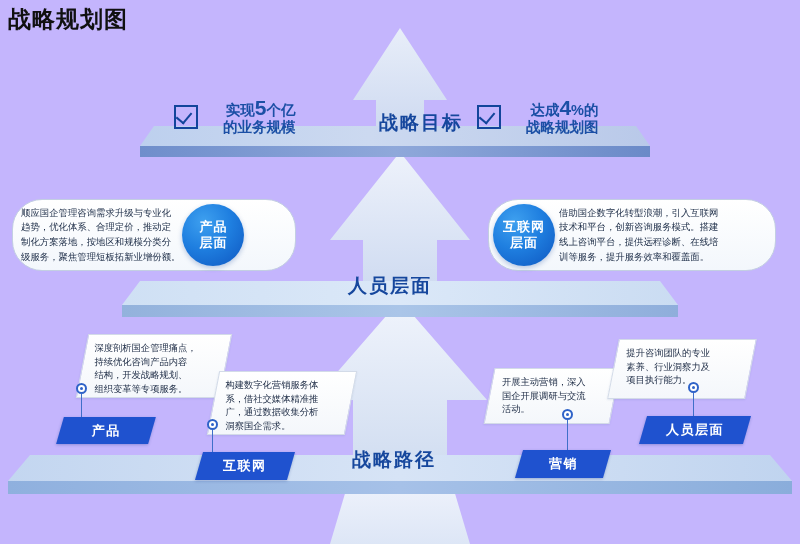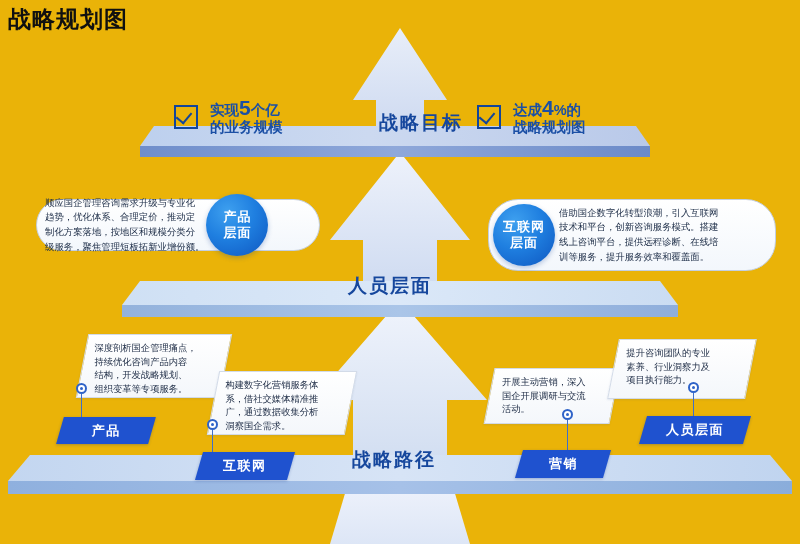--- a/index.html
+++ b/index.html
@@ -10,21 +10,21 @@
     width: 800px;
     height: 544px;
     background: #ffffff;
     font-family: "Liberation Sans", "DejaVu Sans", sans-serif;
     overflow: hidden;
   }
   #stage {
     position: relative;
     width: 800px;
     height: 544px;
-    background: #eab308;
+    background: #c4b5fd;
   }
   .abs { position: absolute; }
 
   
   #page-title {
     left: 8px;
     top: 4px;
     font-size: 23px;
     font-weight: bold;
     color: #101010;
@@ -51,22 +51,23 @@
     white-space: nowrap;
   }
   #goal-title { left: 355px; top: 110px; font-size: 19px; margin-left: 24px; }
   #chance-title { left: 348px; top: 273px; font-size: 19px; }
   #path-title { left: 352px; top: 447px; font-size: 19px; }
 
   
   .goal {
     display: flex;
     align-items: center;
-    gap: 12px;
+    gap: 25px;
     white-space: nowrap;
+    text-align: right;
   }
   .check-box {
     width: 20px; height: 20px;
     border: 2.2px solid #12459b;
     position: relative;
     flex: 0 0 auto;
   }
   .check-box::after {
     content: "";
     position: absolute;
@@ -115,21 +116,21 @@
     font-weight: bold;
     line-height: 16px;
     display: flex;
     flex-direction: column;
     align-items: center;
     justify-content: center;
     flex: 0 0 auto;
     box-shadow: 0 2px 5px rgba(20,70,150,.28);
     letter-spacing: 1px;
   }
-  #pill-product { left: 36px; top: 199px; width: 284px; height: 52px; }
+  #pill-product { left: 12px; top: 199px; width: 284px; height: 72px; }
   #pill-product .badge { margin-left: -6px; margin-right: 4px; }
   #pill-internet { left: 488px; top: 199px; width: 288px; height: 72px; }
   #pill-internet .badge { margin-left: 4px; margin-right: -4px; }
 
   
   .callout {
     position: absolute;
     background: linear-gradient(180deg,#ffffff 0%,#f4f7fb 100%);
     border: 1px solid #d3dbe8;
     box-shadow: 0 1px 2px rgba(60,90,140,.12);

